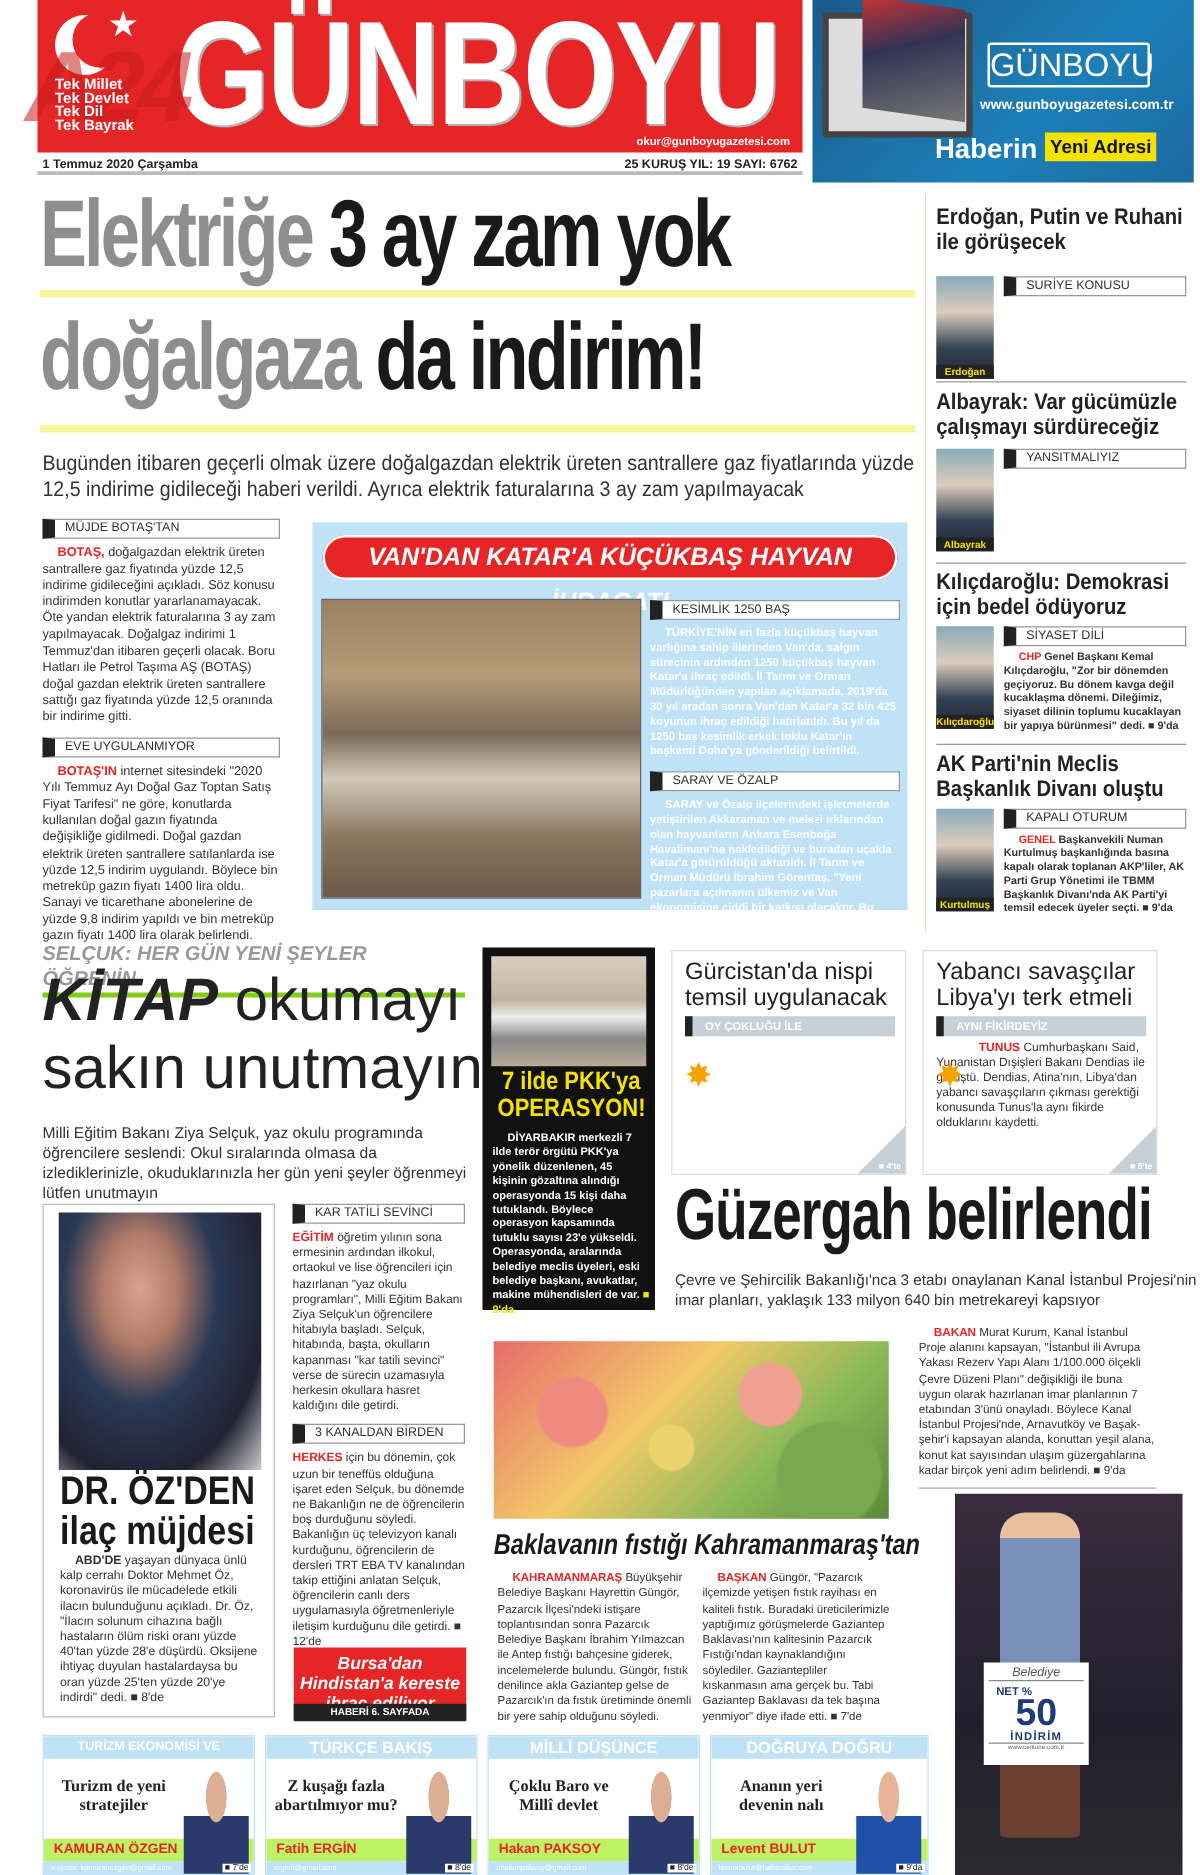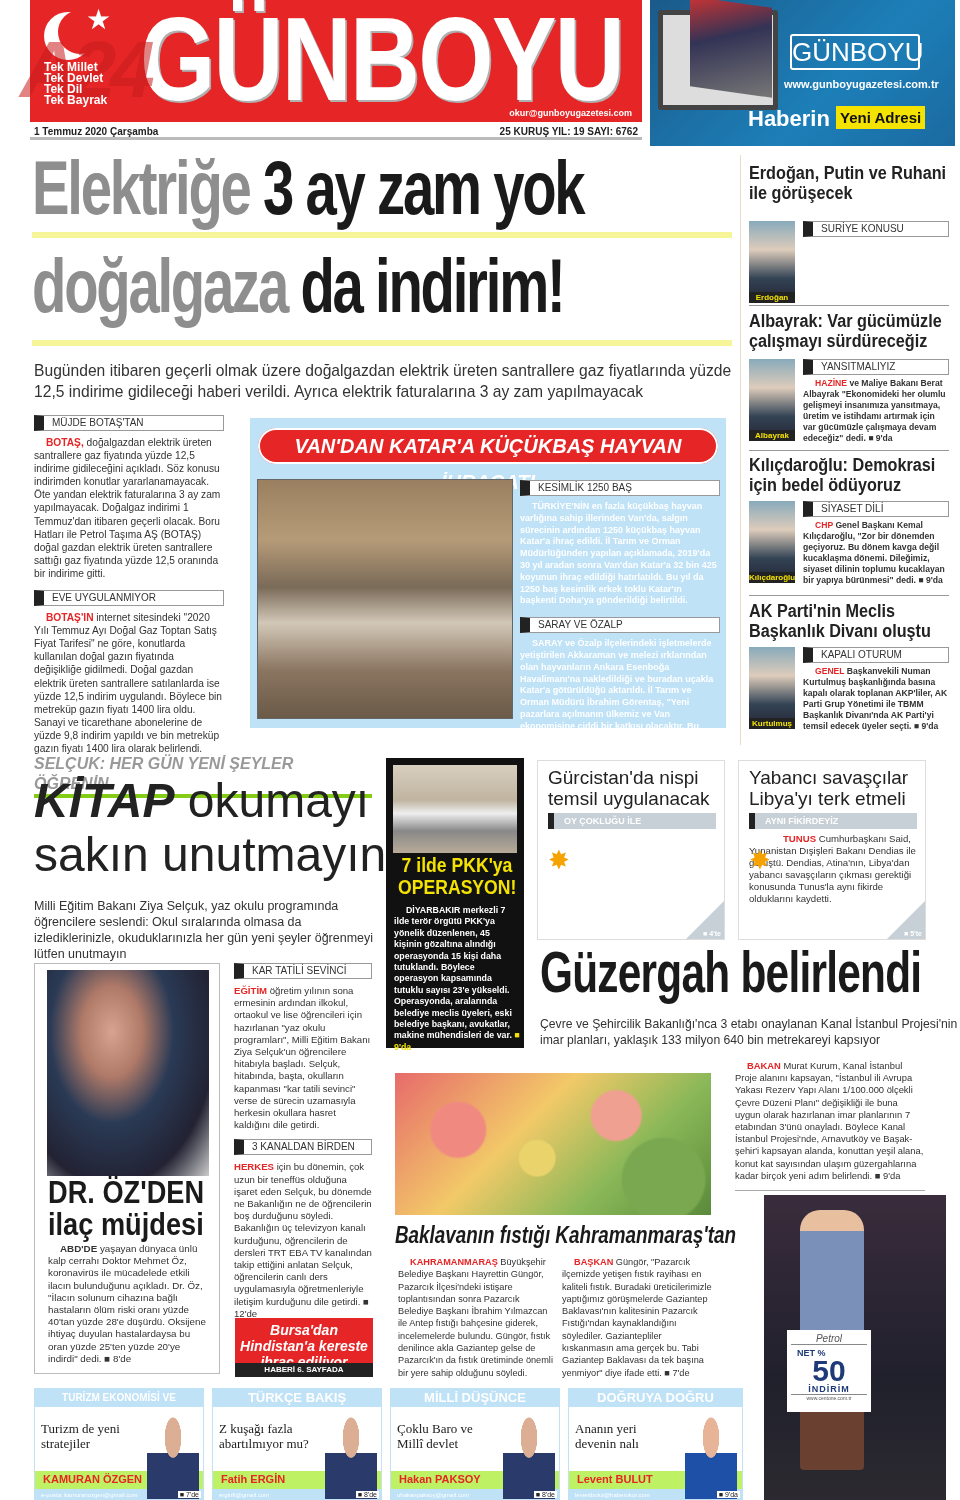--- a/index.html
+++ b/index.html
@@ -114,21 +114,21 @@
   .ad-card { left: 787px; top: 1330px; width: 84px; height: 82px; background: #fff; text-align: center; color: #1e3a78; }
   .ad-brand { font-size: 10px; font-style: italic; color: #555; padding-top: 3px; border-bottom: 1px solid #888; margin: 0 4px; }
   .ad-net { font-size: 9px; font-weight: bold; text-align: left; padding-left: 10px; margin-top: 3px; }
   .ad-50 { font-size: 30px; font-weight: bold; line-height: 26px; }
   .ad-ind { font-size: 9px; font-weight: bold; letter-spacing: 1px; border-bottom: 1px solid #888; margin: 0 4px; }
   .ad-url { font-size: 5px; color: #555; }
 
   
   .colbox { top: 1388px; width: 170px; height: 112px; border: 1px solid #bfe2f7; background: #fff; overflow: hidden; }
   .colbox .ch { height: 18px; background: #bfe2f7; color: #fff; font-weight: bold; font-size: 13px; text-align: center; line-height: 18px; }
-  .colbox .ct { position: absolute; left: 6px; top: 32px; width: 100px; font-size: 13px; line-height: 15px; text-align: left; font-weight: normal; color: #222; }
+  .colbox .ct { position: absolute; left: 6px; top: 32px; width: 100px; font-size: 13px; line-height: 15px; text-align: center; font-weight: bold; color: #222; }
   .colbox .cn { position: absolute; left: 0; top: 82px; width: 170px; height: 18px; background: #bef264; }
   .colbox .cn span { position: absolute; left: 8px; top: 2px; color: #e52526; font-weight: bold; font-size: 11px; }
   .colbox .cm { position: absolute; left: 0; top: 100px; width: 170px; height: 12px; background: #bfe2f7; color: #fff; font-size: 6px; padding-left: 6px; line-height: 12px; }
   .colbox .cp { position: absolute; left: 112px; top: 24px; width: 52px; height: 88px; background: radial-gradient(ellipse at 50% 28%, #dcae94 0 22%, transparent 23%), linear-gradient(180deg, transparent 0 45%, #2a3a6a 45%); }
   .colbox .pg { position: absolute; right: 2px; bottom: 1px; font-size: 7px; background: #fff; padding: 0 2px; }
 </style>
 </head>
 <body>
 
 <div class="abs mast"></div>
@@ -194,21 +194,20 @@
     </div>
   </div>
   <div class="side-sep" style="top:150px;left:8px"></div>
   <div class="side-item" style="top:156px">
     <div class="side-h">Albayrak: Var gücümüzle çalışmayı sürdüreceğiz</div>
     <div class="portrait" style="top:48px">
         <div class="cap">Albayrak</div>
       </div>
     <div class="side-txt" style="top:48px">
       <div class="lbl">YANSITMALIYIZ</div>
-      <p class="body-txt" style="margin-top:3px;text-indent:12px"><span class="red">HAZİNE</span><span> ve Maliye Bakanı Berat Albayrak "Ekonomideki her olumlu gelişmeyi insanımıza yansıtmaya, üretim ve istihdamı artırmak için var gücümüzle çalışmaya devam edeceğiz" dedi. ■ 9'da</span></p>
     </div>
   </div>
   <div class="side-sep" style="top:295px;left:8px"></div>
   <div class="side-item" style="top:300px">
     <div class="side-h">Kılıçdaroğlu: Demokrasi için bedel ödüyoruz</div>
     <div class="portrait" style="top:46px">
         <div class="cap">Kılıçdaroğlu</div>
       </div>
     <div class="side-txt" style="top:46px">
       <div class="lbl">SİYASET DİLİ</div>
@@ -286,21 +285,21 @@
 <div class="abs bak-c1">
   <p class="body-txt" style="text-indent:12px"><span class="red">KAHRAMANMARAŞ</span><span> Büyükşehir Belediye Başkanı Hayrettin Güngör, Pazarcık İlçesi'ndeki istişare toplantısından sonra Pazarcık Belediye Başkanı İbrahim Yılmazcan ile Antep fıstığı bahçesine giderek, incelemelerde bulundu. Güngör, fıstık denilince akla Gaziantep gelse de Pazarcık'ın da fıstık üretiminde önemli bir yere sahip olduğunu söyledi.</span></p>
 </div>
 <div class="abs bak-c2">
   <p class="body-txt" style="text-indent:12px"><span class="red">BAŞKAN</span><span> Güngör, "Pazarcık ilçemizde yetişen fıstık rayihası en kaliteli fıstık. Buradaki üreticilerimizle yaptığımız görüşmelerde Gaziantep Baklavası'nın kalitesinin Pazarcık Fıstığı'ndan kaynaklandığını söylediler. Gaziantepliler kıskanmasın ama gerçek bu. Tabi Gaziantep Baklavası da tek başına yenmiyor" diye ifade etti. ■ 7'de</span></p>
 </div>
 
 <div class="abs ad"></div>
 <div class="abs ad-man"></div>
 <div class="abs ad-card">
-  <div class="ad-brand">Petrol</div>
+  <div class="ad-brand">Belediye</div>
   <div class="ad-net">NET %</div>
   <div class="ad-50">50</div>
   <div class="ad-ind">İNDİRİM</div>
   <div class="ad-url">www.centone.com.tr</div>
 </div>
 
 <div class="abs colbox" style="left:34px">
   <div class="ch" style="font-size:10px">TURİZM EKONOMİSİ VE POLİTİKASI</div>
   <div class="ct serif">Turizm de yeni stratejiler</div>
   <div class="cn">

